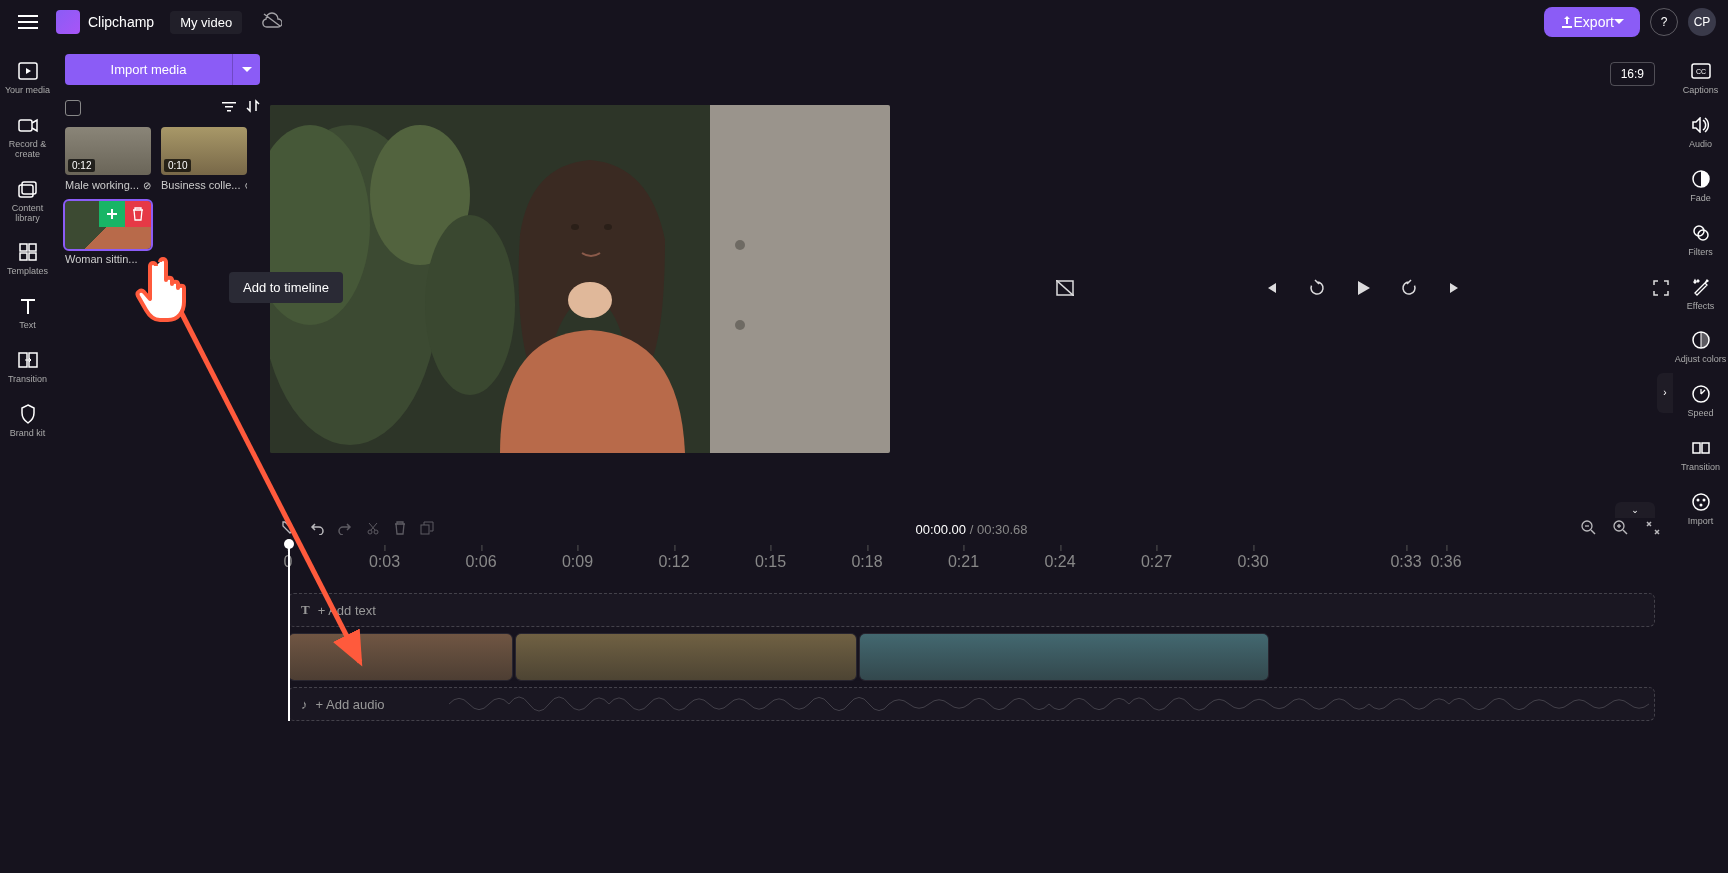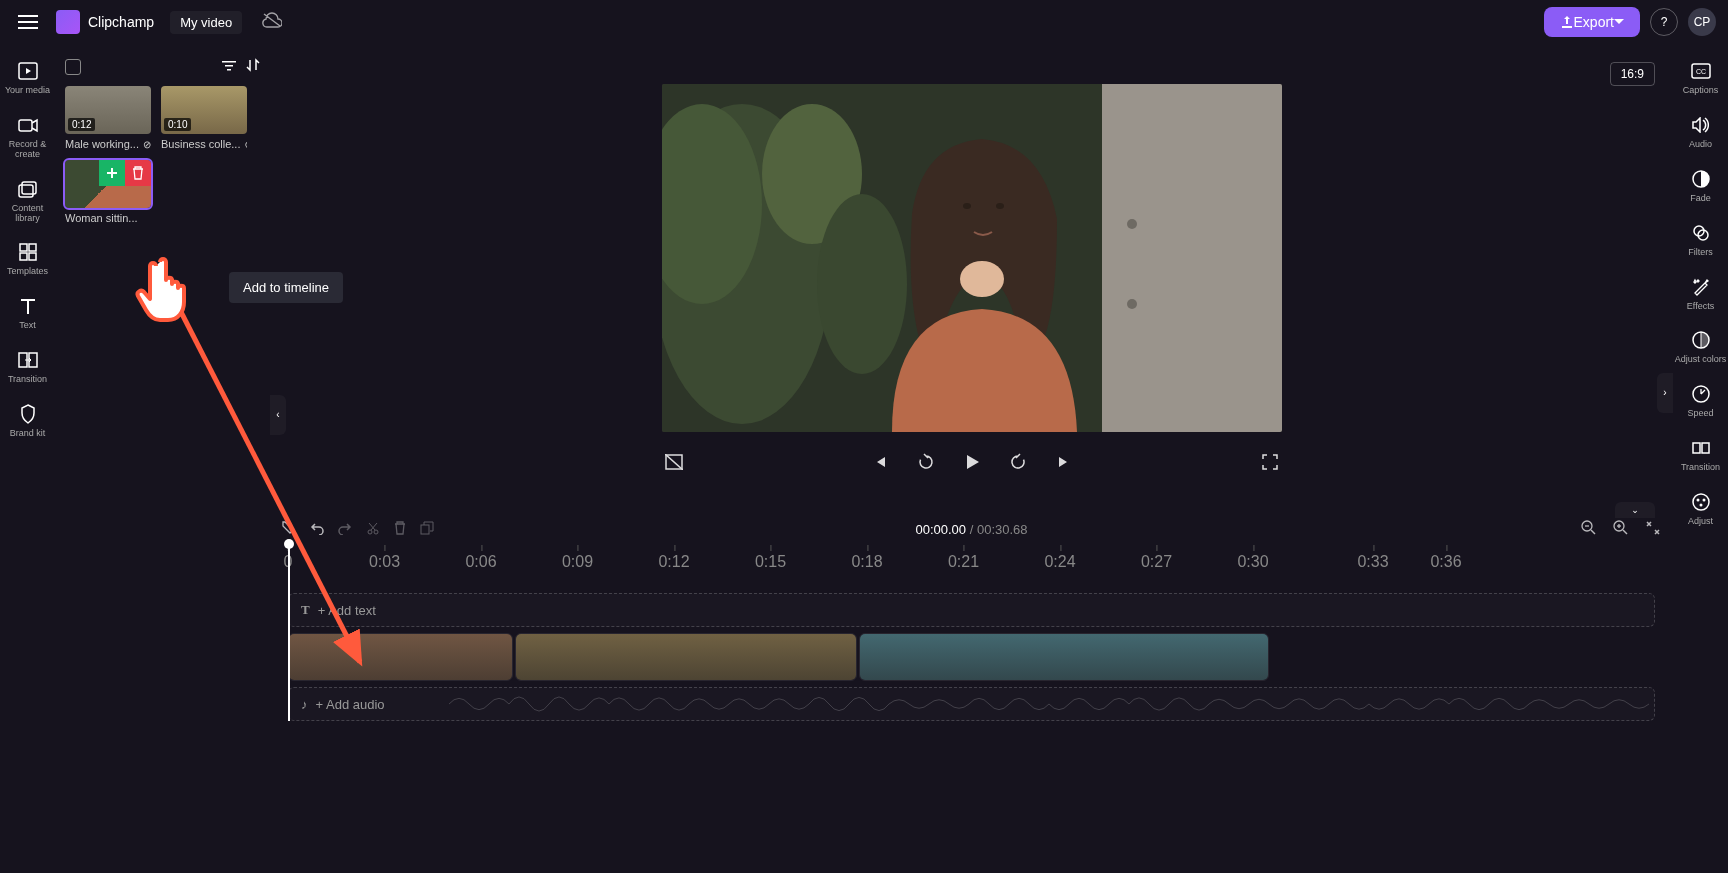--- a/index.html
+++ b/index.html
@@ -47,21 +47,21 @@
 .media-actions { position: absolute; top: 0; right: 0; display: flex; }
 .media-action { width: 26px; height: 26px; display: flex; align-items: center; justify-content: center; font-size: 14px; }
 .ma-del { background: #e63946; border-radius: 0 4px 0 0; }
 .ma-add { background: #18b566; }
 
 .tooltip { position: absolute; left: 174px; top: 228px; background: #2a2a35; padding: 8px 14px; border-radius: 4px; font-size: 13px; white-space: nowrap; z-index: 50; }
 
 
 .center { flex: 1; display: flex; flex-direction: column; position: relative; }
 .collapse-left { position: absolute; left: 0; top: 50%; transform: translateY(-160%); width: 16px; height: 40px; background: rgba(255,255,255,0.04); display: flex; align-items: center; justify-content: center; border-radius: 0 6px 6px 0; cursor: pointer; font-size: 10px;}
-.preview-area { flex: 1; display: flex; flex-direction: column; align-items: center; justify-content: center; position: relative; }
+.preview-area { flex: 1; display: flex; flex-direction: row; align-items: center; justify-content: space-between; position: relative; }
 .aspect-badge { position: absolute; top: 18px; right: 18px; border: 1px solid rgba(255,255,255,0.25); padding: 4px 10px; border-radius: 4px; font-size: 12px; cursor: pointer; }
 .video-frame { width: 620px; height: 348px; background: #333; border-radius: 2px; overflow: hidden; position: relative; }
 .video-bg { position: absolute; inset: 0; }
 .play-controls { display: flex; align-items: center; gap: 22px; margin-top: 18px; width: 620px; justify-content: center; position: relative;}
 .pc-left { position: absolute; left: 0; }
 .pc-right { position: absolute; right: 0; }
 .pc-btn { width: 24px; height: 24px; display: flex; align-items: center; justify-content: center; cursor: pointer; opacity: 0.85;}
 
 
 .timeline-area { height: 360px; border-top: 1px solid transparent; position: relative;}
@@ -200,20 +200,28 @@
         <div class="rail-icon">
           <svg width="16" height="20" viewBox="0 0 16 20">
             <path d="M8 1l6 3v5c0 5-3 8-6 10-3-2-6-5-6-10V4z" fill="none" stroke="currentColor" stroke-width="1.5"></path>
           </svg>
         </div>
         <div class="rail-label">Brand kit</div>
       </div>
     </div>
 
   <div class="media-panel">
+    <div class="import-btn-wrap">
+      <div class="import-btn">Import media</div>
+      <div class="import-dd">
+        <svg width="10" height="6" viewBox="0 0 10 6">
+            <path d="M0 0l5 5 5-5z"></path>
+          </svg>
+      </div>
+    </div>
     <div class="media-controls">
       <div class="checkbox"></div>
       <div class="media-controls-right">
         <span><svg width="14" height="12" viewBox="0 0 14 12">
               <rect y="1" width="14" height="1.5"></rect>
               <rect x="3" y="5" width="8" height="1.5"></rect>
               <rect x="5" y="9" width="4" height="1.5"></rect>
             </svg></span>
         <span><svg width="14" height="14" viewBox="0 0 14 14">
               <path d="M4 2v10l-3-3M10 12V2l3 3" fill="none" stroke="currentColor" stroke-width="1.5"></path>
@@ -376,21 +384,21 @@
             <div class="tick" style="left: 96.5px;">0:03</div>
             <div class="tick" style="left: 193px;">0:06</div>
             <div class="tick" style="left: 289.5px;">0:09</div>
             <div class="tick" style="left: 386px;">0:12</div>
             <div class="tick" style="left: 482.5px;">0:15</div>
             <div class="tick" style="left: 579px;">0:18</div>
             <div class="tick" style="left: 675.5px;">0:21</div>
             <div class="tick" style="left: 772px;">0:24</div>
             <div class="tick" style="left: 868.5px;">0:27</div>
             <div class="tick" style="left: 965px;">0:30</div>
-            <div class="tick" style="left: 1085px;">0:33</div>
+            <div class="tick" style="left: 1118px;">0:33</div>
             <div class="tick" style="left: 1158px;">0:36</div>
           </div>
         <div class="playhead" style="top:0;"></div>
         <div class="tracks">
           <div class="track text-tr empty">
             <span style="font-family:serif;font-weight:bold;">T</span>
             <span>+ Add text</span>
           </div>
           <div class="track video-tr" id="video-track" style="display: flex; gap: 2px;">
               <div class="clip" style="width: 225px;">
@@ -505,21 +513,21 @@
       </div>
       <div class="rail-item">
         <div class="rail-icon">
           <svg width="18" height="18" viewBox="0 0 18 18">
             <circle cx="9" cy="9" r="8" fill="none" stroke="currentColor" stroke-width="1.5"></circle>
             <circle cx="6" cy="7" r="1.5" fill="currentColor"></circle>
             <circle cx="12" cy="7" r="1.5" fill="currentColor"></circle>
             <circle cx="9" cy="12" r="1.5" fill="currentColor"></circle>
           </svg>
         </div>
-        <div class="rail-label">Adjust</div>
+        <div class="rail-label">Import</div>
       </div>
     </div>
 </div>
 
 <svg class="anno-arrow" style="left:150px; top:280px; width:260px; height:420px;" viewBox="0 0 260 420">
   <defs>
       <marker id="ah" markerWidth="8" markerHeight="8" refX="6" refY="3" orient="auto">
         <path d="M0 0L7 3L0 6z" fill="#ff5a3c"></path>
       </marker>
     </defs>

